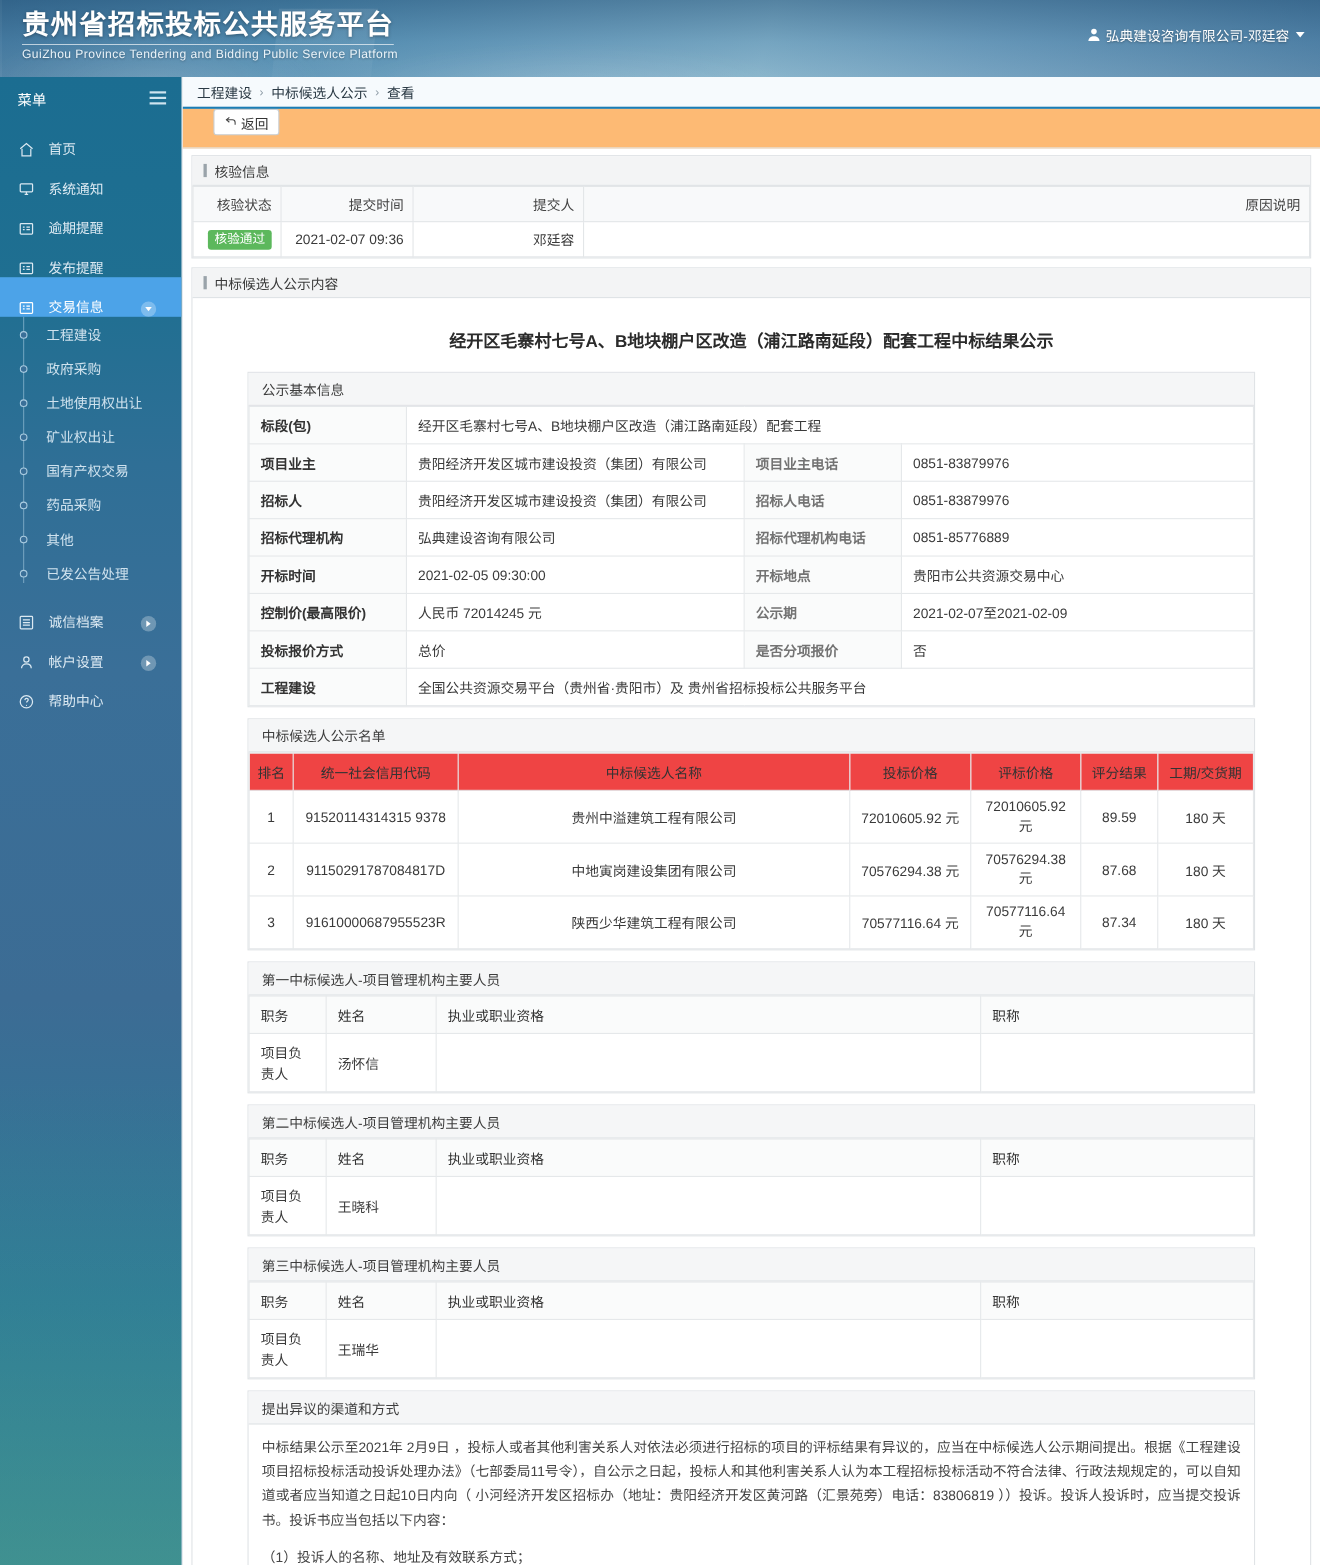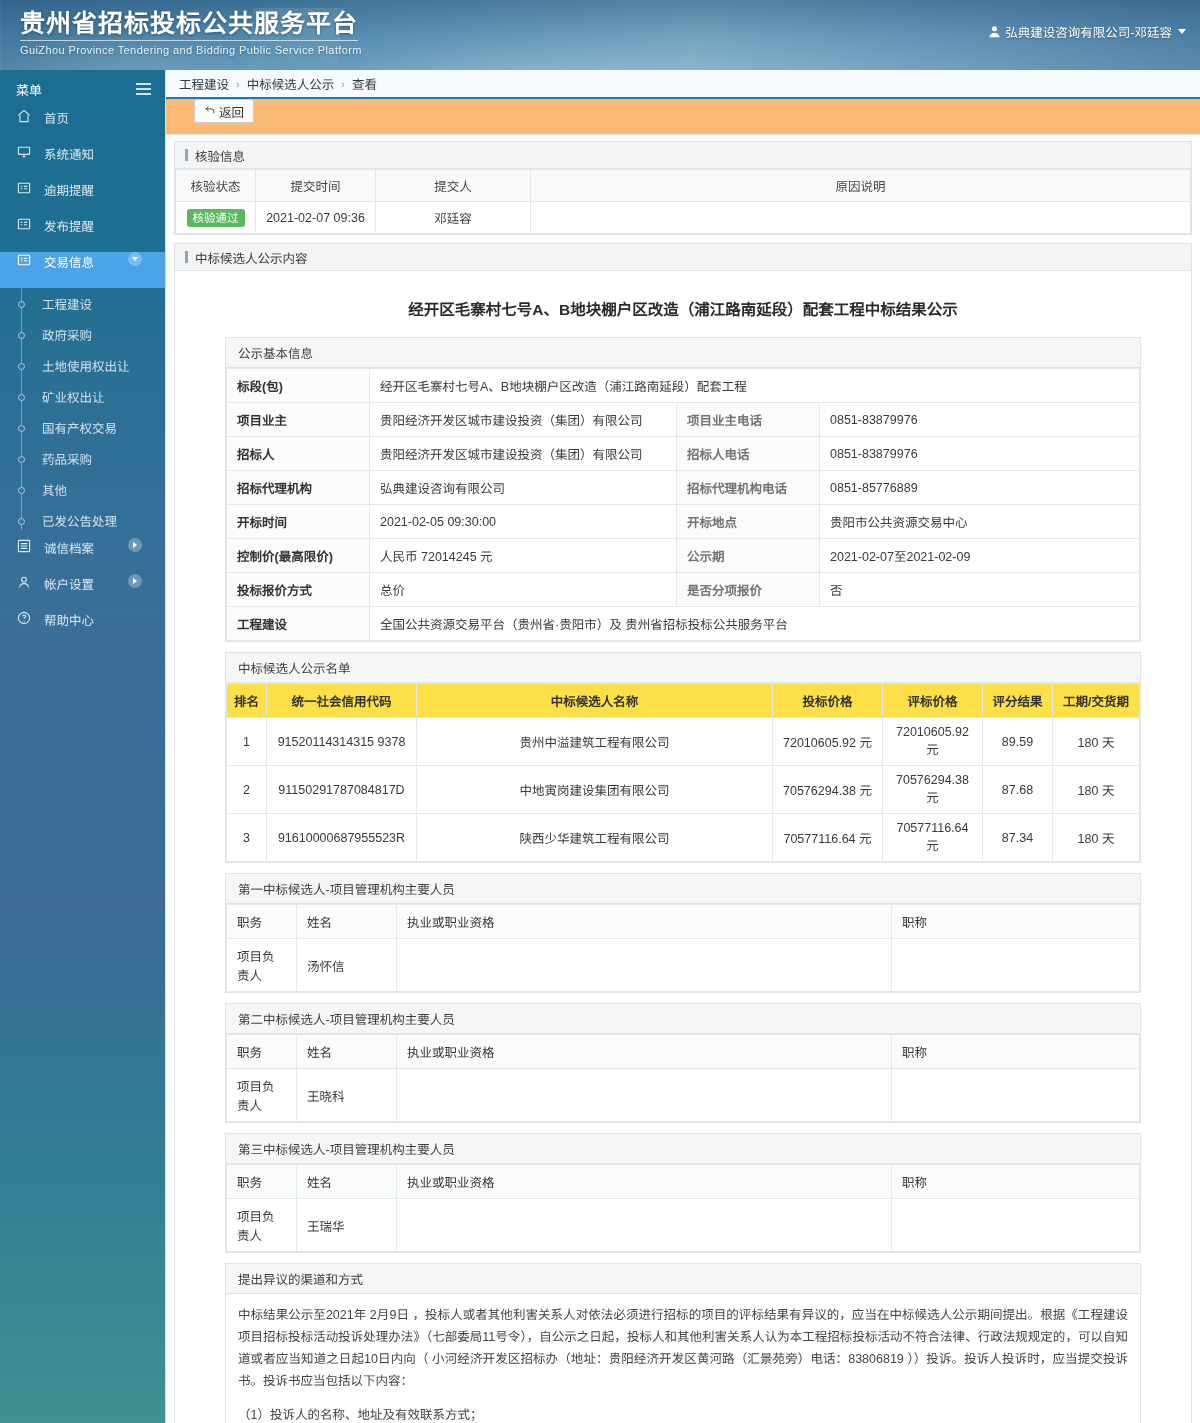--- a/index.html
+++ b/index.html
@@ -91,21 +91,21 @@
     height: 38px; display: flex; align-items: center;
     justify-content: space-between;
     padding: 0 14px 0 16px;
     font-size: 13px; color: #ffffff;
     position: relative; z-index: 2; gap: 34px;
   }
   .hamburger { display: flex; flex-direction: column; gap: 3px; cursor: pointer; }
   .hamburger span { display:block; width: 15px; height: 2px; background: #cfe4ef; }
 
   .nav-item {
-    height: 36px; display: flex; align-items: flex-start;
+    height: 36px; display: flex; align-items: flex-end;
     padding: 0 23px 0 16px;
     color: #dbe9f2; font-size: 12.5px; cursor: pointer;
     position: relative; z-index: 2;
   }
   .nav-item .ico { width: 22px; flex: 0 0 22px; display:flex; align-items:center; }
   .nav-item .lbl { margin-left: 6px; }
   .nav-item.active {
     background: #4ca3e8;
     color: #ffffff;
   }
@@ -183,21 +183,21 @@
   }
   .panel-title::before {
     content: ""; display: inline-block;
     width: 3px; height: 12px; background: #9aa3aa; margin-right: 7px;
   }
 
   table { border-collapse: collapse; width: 100%; }
   .grid th, .grid td {
     border: 1px solid #e3e6e8;
     font-size: 12.5px; padding: 6px 8px;
-    text-align: center; font-weight: normal;
+    text-align: right; font-weight: normal;
     color: #3a3a3a;
   }
   .grid th { background: #f8f9fa; color: #444; }
   .grid tbody tr { height: 28px; }
 
   .badge-pass {
     display: inline-block; background: #5cb85c; color: #fff;
     font-size: 11.5px; padding: 2px 6px; border-radius: 3px;
     line-height: 14px;
   }
@@ -222,21 +222,21 @@
   }
   .kv td.k { background: #fafbfb; font-weight: bold; color: #333; width: 143px; white-space: nowrap; }
   .kv td.v { background: #ffffff; }
   .kv td.k2 { background: #fafbfb; font-weight: bold; color: #737373; width: 143px; white-space: nowrap; }
 
   .lst { width: 100%; border-collapse: collapse; }
   .lst th, .lst td {
     border: 1px solid #e5e8ea; font-size: 12.5px;
     padding: 7px 6px; font-weight: normal; color: #3a3a3a;
   }
-  .lst th { background: #fde047; text-align: center; color: #333; font-weight: bold; }
+  .lst th { background: #ef4444; text-align: center; color: #333; }
   .lst td { text-align: center; }
 
   .ppl { width: 100%; border-collapse: collapse; }
   .ppl th, .ppl td {
     border: 1px solid #e5e8ea; font-size: 12.5px;
     padding: 7px 10px; font-weight: normal; text-align: left; color: #3a3a3a;
   }
   .ppl th { background: #fafbfb; color: #333; }
 
   .txt-body { padding: 10px 12px 12px 12px; font-size: 12.5px; line-height: 22px; color: #444; }

